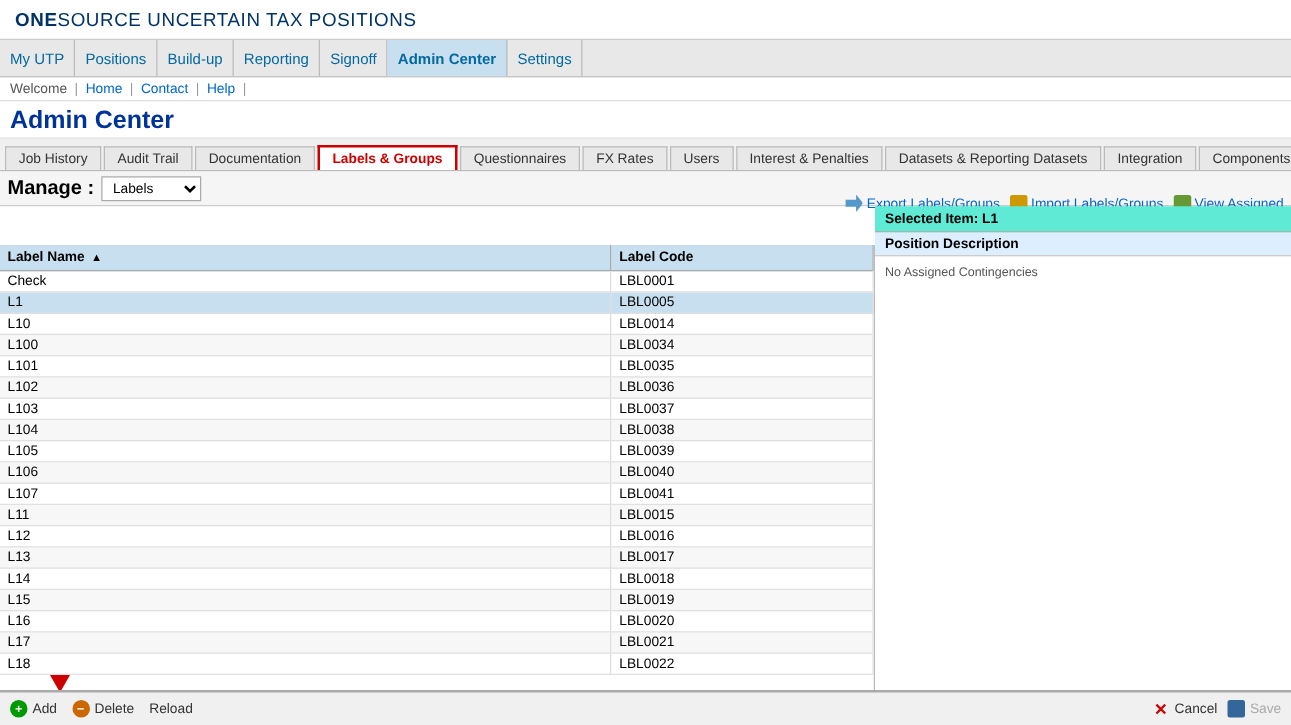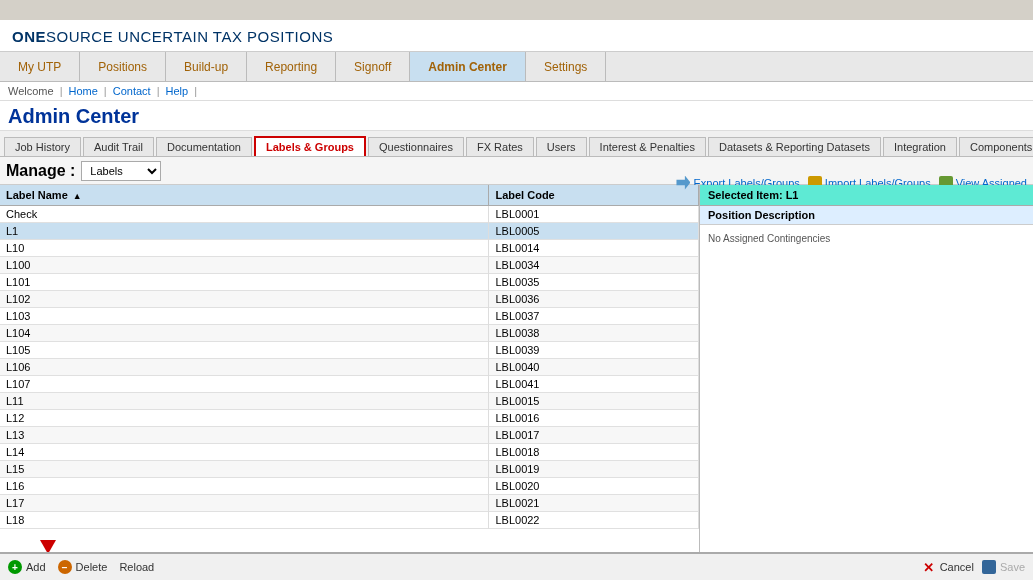--- a/index.html
+++ b/index.html
@@ -3,45 +3,44 @@
   <meta charset="utf-8">
   <style>
     * { box-sizing: border-box; margin: 0; padding: 0; }
     body { font-family: Arial, sans-serif; font-size: 12px; background: #d4d0c8; width: 1033px; height: 580px; overflow: hidden; }
 
     
     #app-header {
       background: white;
       padding: 8px 12px 6px;
       border-bottom: 1px solid #ccc;
-      margin-top: 20px;
     }
     #app-title {
       font-size: 15px;
       font-weight: bold;
       color: #003366;
       letter-spacing: 0.5px;
     }
     #app-title span.one { font-weight: 900; }
 
     
     #nav-bar {
       background: #e8e8e8;
       border-bottom: 1px solid #bbb;
       display: flex;
       align-items: stretch;
       height: 30px;
     }
     .nav-item {
-      padding: 0 18px;
+      padding: 0 8px;
       display: flex;
       align-items: center;
       cursor: pointer;
       font-size: 12px;
-      color: #a16207;
+      color: #0369a1;
       border-right: 1px solid #bbb;
       white-space: nowrap;
     }
     .nav-item.active { background: #c8dff0; font-weight: bold; }
 
     
     #welcome-bar {
       background: white;
       padding: 3px 8px;
       font-size: 11px;
@@ -343,21 +342,21 @@
       </div>
       <div class="toolbar-btn">
         <span style="display:inline-block;width:14px;height:14px;background:#669933;border-radius:2px;"></span>
         <span>View Assigned</span>
       </div>
     </div>
   </div>
 
   <div id="main-content" style="display:flex; height:calc(580px - 166px); background:white;">
 
-    <div id="left-panel" style="flex:0 0 700px; border-right:1px solid #bbb; display:flex; flex-direction:column; overflow:hidden;">
+    <div id="left-panel" style="flex:0 0 700px; border-right:1px solid #bbb; display:flex; flex-direction:column; overflow:hidden;margin-top:31px;">
       <div class="table-scroll-wrapper">
         <table id="label-table">
           <thead>
             <tr>
               <th class="col-name">
                 <span>Label Name</span>
                 <span class="arrow-up">▲</span>
               </th>
               <th class="col-code">Label Code</th>
             </tr>

